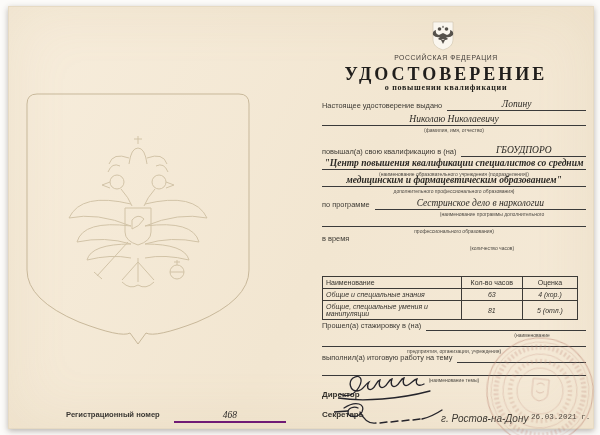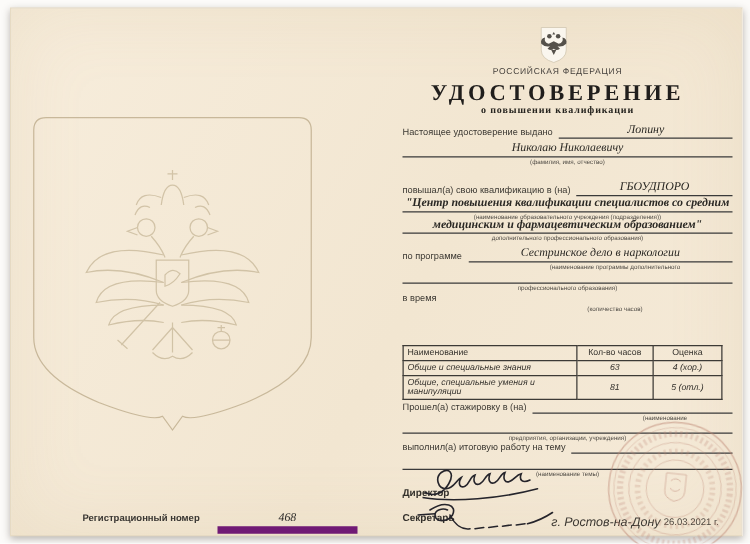--- a/index.html
+++ b/index.html
@@ -8,21 +8,21 @@
   .certificate{position:absolute;left:8px;top:6px;width:584px;height:421px;
       background:linear-gradient(118deg,#f7eddc 0%,#f2e6d1 55%,#f5ead8 100%);
       box-shadow:0 2px 6px rgba(60,50,40,.35), inset 0 0 60px rgba(190,160,110,.14);
       border:1px solid #e6dac3;}
   .left-page,.right-page{position:absolute;top:20px;width:292px;height:421px;}
   .left-page{left:8px;}
   .right-page{left:300px;}
   .watermark{position:absolute;left:17px;top:72px;width:226px;height:254px;}
   .reg-row{position:absolute;left:58px;top:390px;display:flex;align-items:flex-start;width:220px;}
   .reg-label{font-weight:bold;font-size:7.6px;color:#3a3733;white-space:nowrap;padding-bottom:1px;}
-  .reg-line{margin-left:14px;width:120px;border-bottom:6px solid #701a75;text-align:center;
+  .reg-line{margin-left:14px;width:120px;border-bottom:2px solid #701a75;text-align:center;
       font:italic 9.5px "Liberation Serif",serif;line-height:11px;}
   .emblem{position:absolute;left:130px;top:1px;width:26px;height:30px;}
   .country{position:absolute;left:0;top:34px;width:292px;text-align:center;
       font-size:6.8px;letter-spacing:.6px;color:#403c38;}
   .title{position:absolute;left:0;top:44px;width:292px;text-align:center;
       font:bold 18px "Liberation Serif",serif;letter-spacing:3px;color:#201e1c;}
   .subtitle{position:absolute;left:0;top:63px;width:292px;text-align:center;
       font:bold 8px "Liberation Serif",serif;letter-spacing:.7px;color:#26241f;}
   .row{position:absolute;left:22px;width:264px;height:12px;display:flex;align-items:flex-end;}
   .lbl{font-size:7.4px;line-height:9px;color:#3c3933;white-space:nowrap;padding-right:5px;padding-bottom:1px;}
@@ -37,21 +37,21 @@
   table.grades th,table.grades td{border:1px solid #3c3a36;font-size:7px;padding:2px 3px;
       color:#35322d;font-weight:normal;}
   table.grades th{text-align:left;}
   table.grades th.c,table.grades td.c{text-align:center;}
   table.grades td{font-style:italic;}
   .col-name{width:136px;}.col-hours{width:60px;}.col-grade{width:54px;}
   .sig-label{position:absolute;font-weight:bold;font-size:8px;color:#33302b;}
   .sig{position:absolute;}
   .mp{position:absolute;left:203px;top:380px;font:bold 8.5px "Liberation Serif",serif;color:#2c2a26;margin-top:36px;}
   .city{position:absolute;left:141px;top:393px;font-size:10px;color:#3c3832;font-style:italic;}
-  .issue-date{position:absolute;left:231px;top:393px;font-size:7.6px;color:#4a443c;}
+  .issue-date{position:absolute;left:231px;top:393px;font-size:7.6px;color:#4a443c;font-family:Liberation Mono, monospace;}
   .seal{position:absolute;left:184px;top:315px;width:112px;height:112px;
       transform:rotate(6deg);filter:blur(.3px);}
 </style>
 </head>
 <body>
 
 <div class="stage">
   <div class="certificate"></div>
 
   <div class="left-page">

